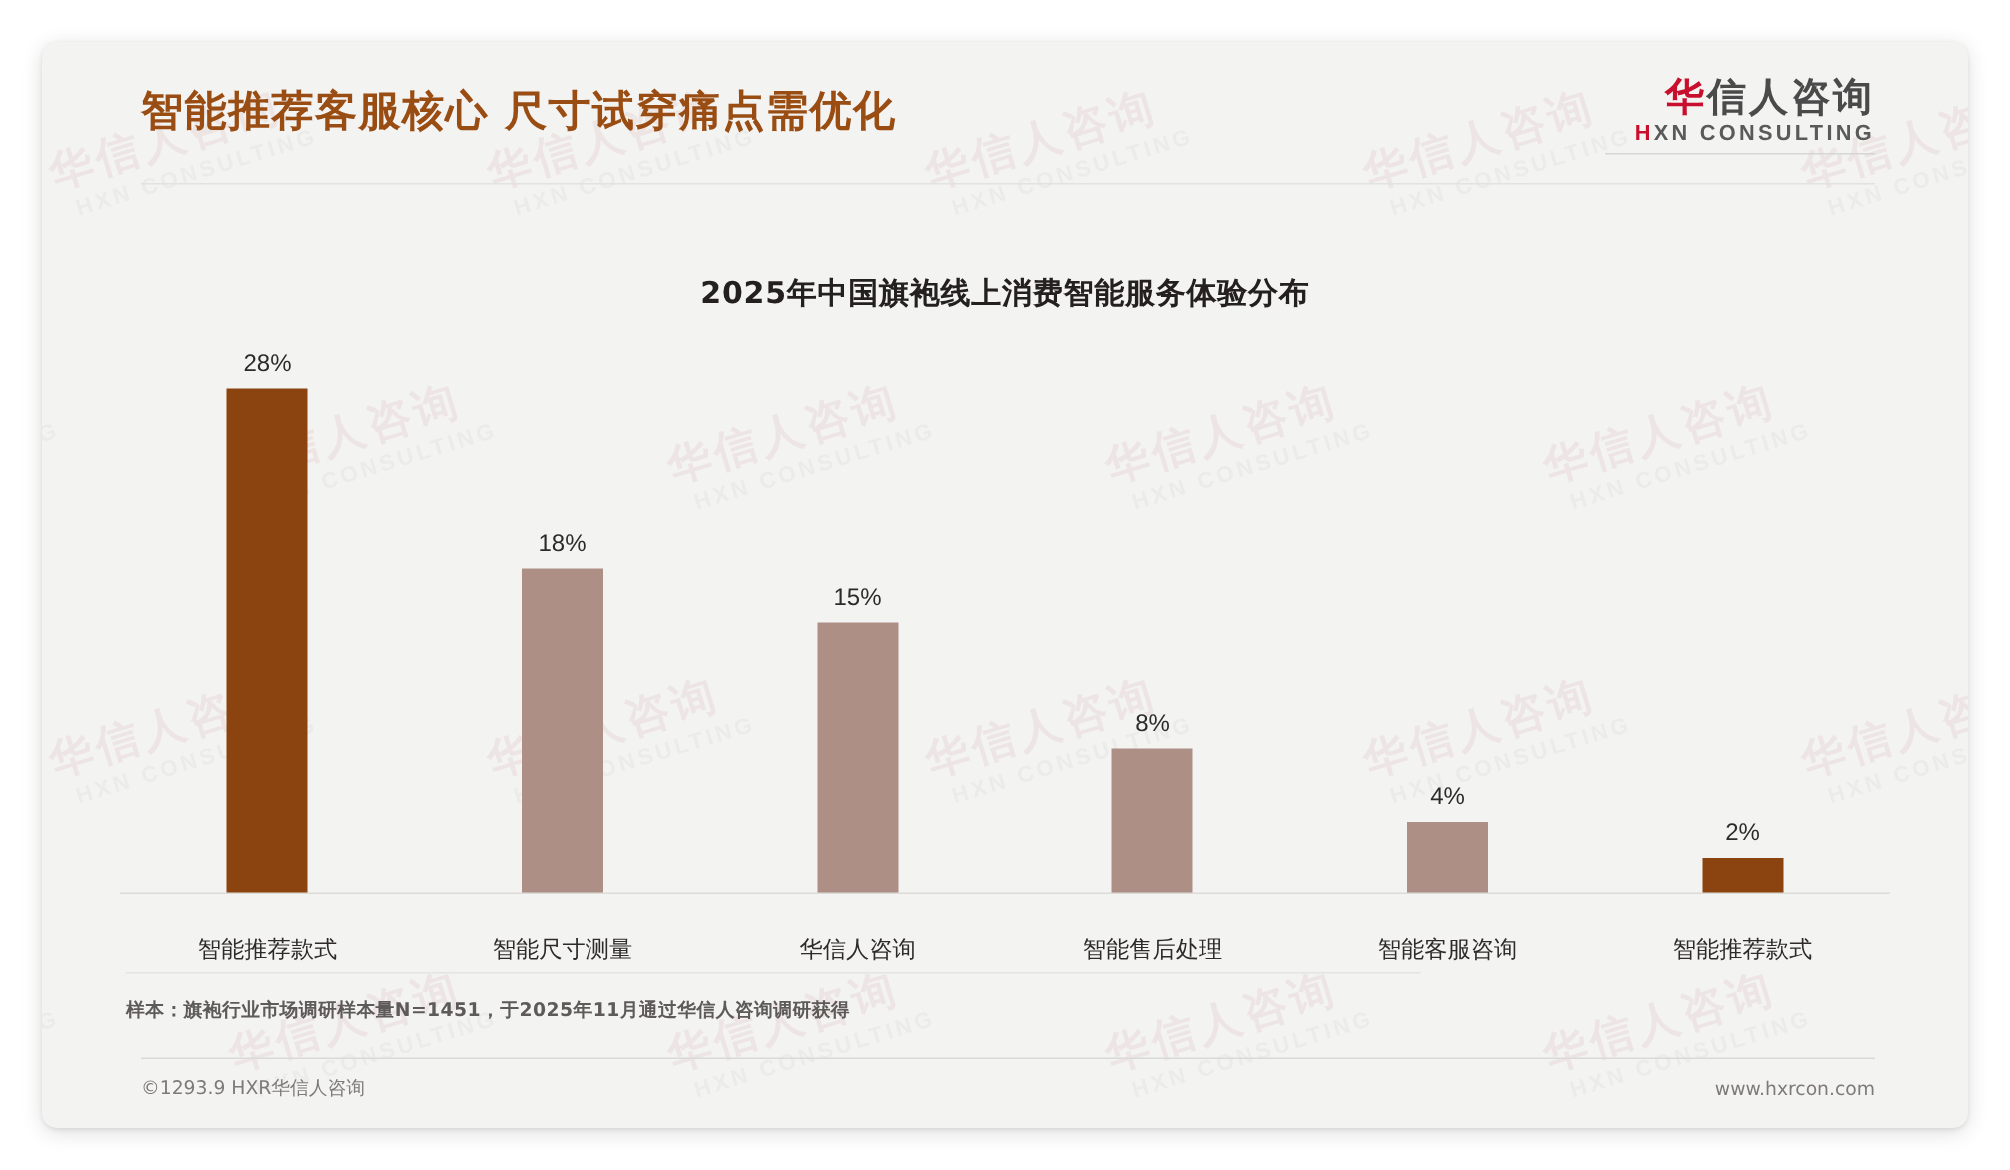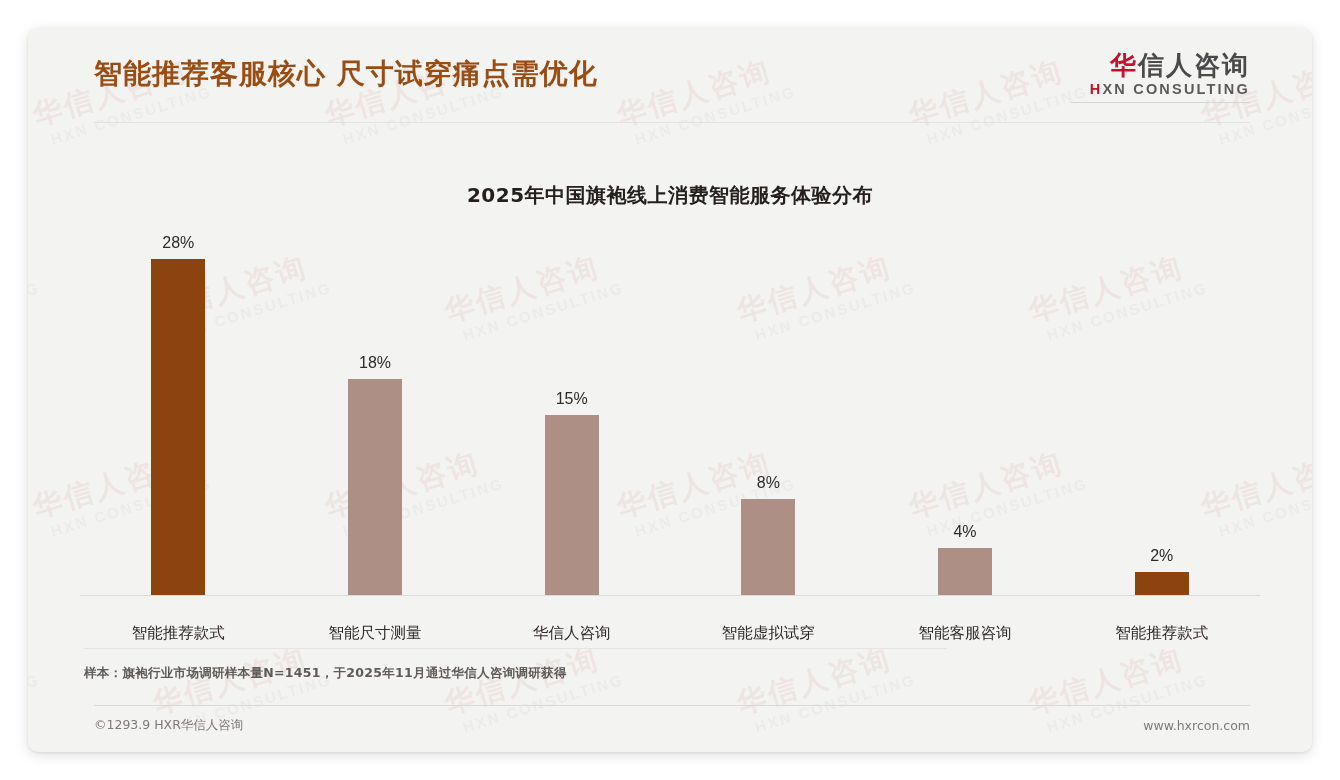--- a/index.html
+++ b/index.html
@@ -355,21 +355,21 @@
             <div class="bar-label">智能尺寸测量</div>
           </div>
           <div class="bar-slot">
             <div class="bar-value">15%</div>
             <div class="bar-rect" style="height: 181px; background: rgb(174, 143, 133);"></div>
             <div class="bar-label">华信人咨询</div>
           </div>
           <div class="bar-slot">
             <div class="bar-value">8%</div>
             <div class="bar-rect" style="height: 97px; background: rgb(174, 143, 133);"></div>
-            <div class="bar-label">智能虚拟试穿</div>
+            <div class="bar-label">智能售后处理</div>
           </div>
           <div class="bar-slot">
             <div class="bar-value">4%</div>
             <div class="bar-rect" style="height: 48px; background: rgb(174, 143, 133);"></div>
             <div class="bar-label">智能客服咨询</div>
           </div>
           <div class="bar-slot">
             <div class="bar-value">2%</div>
             <div class="bar-rect" style="height: 24px; background: rgb(139, 68, 15);"></div>
             <div class="bar-label">智能推荐款式</div>

